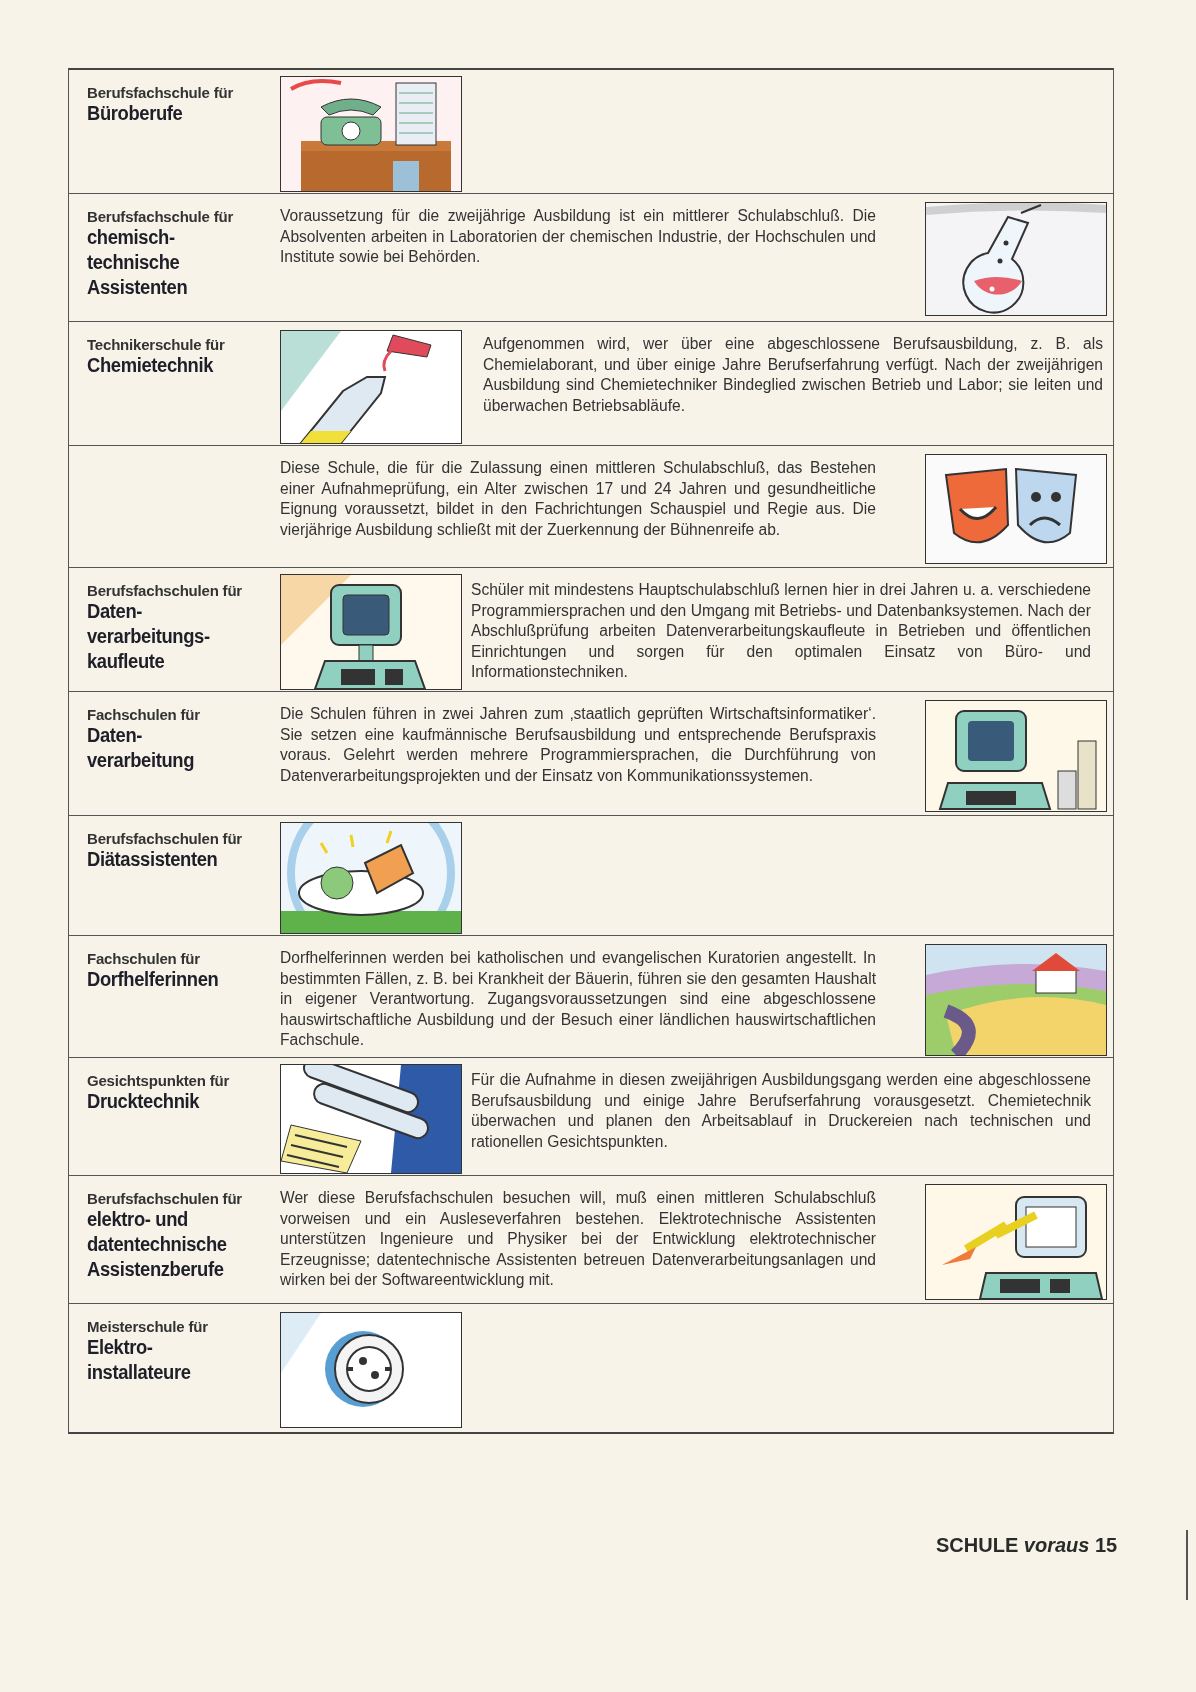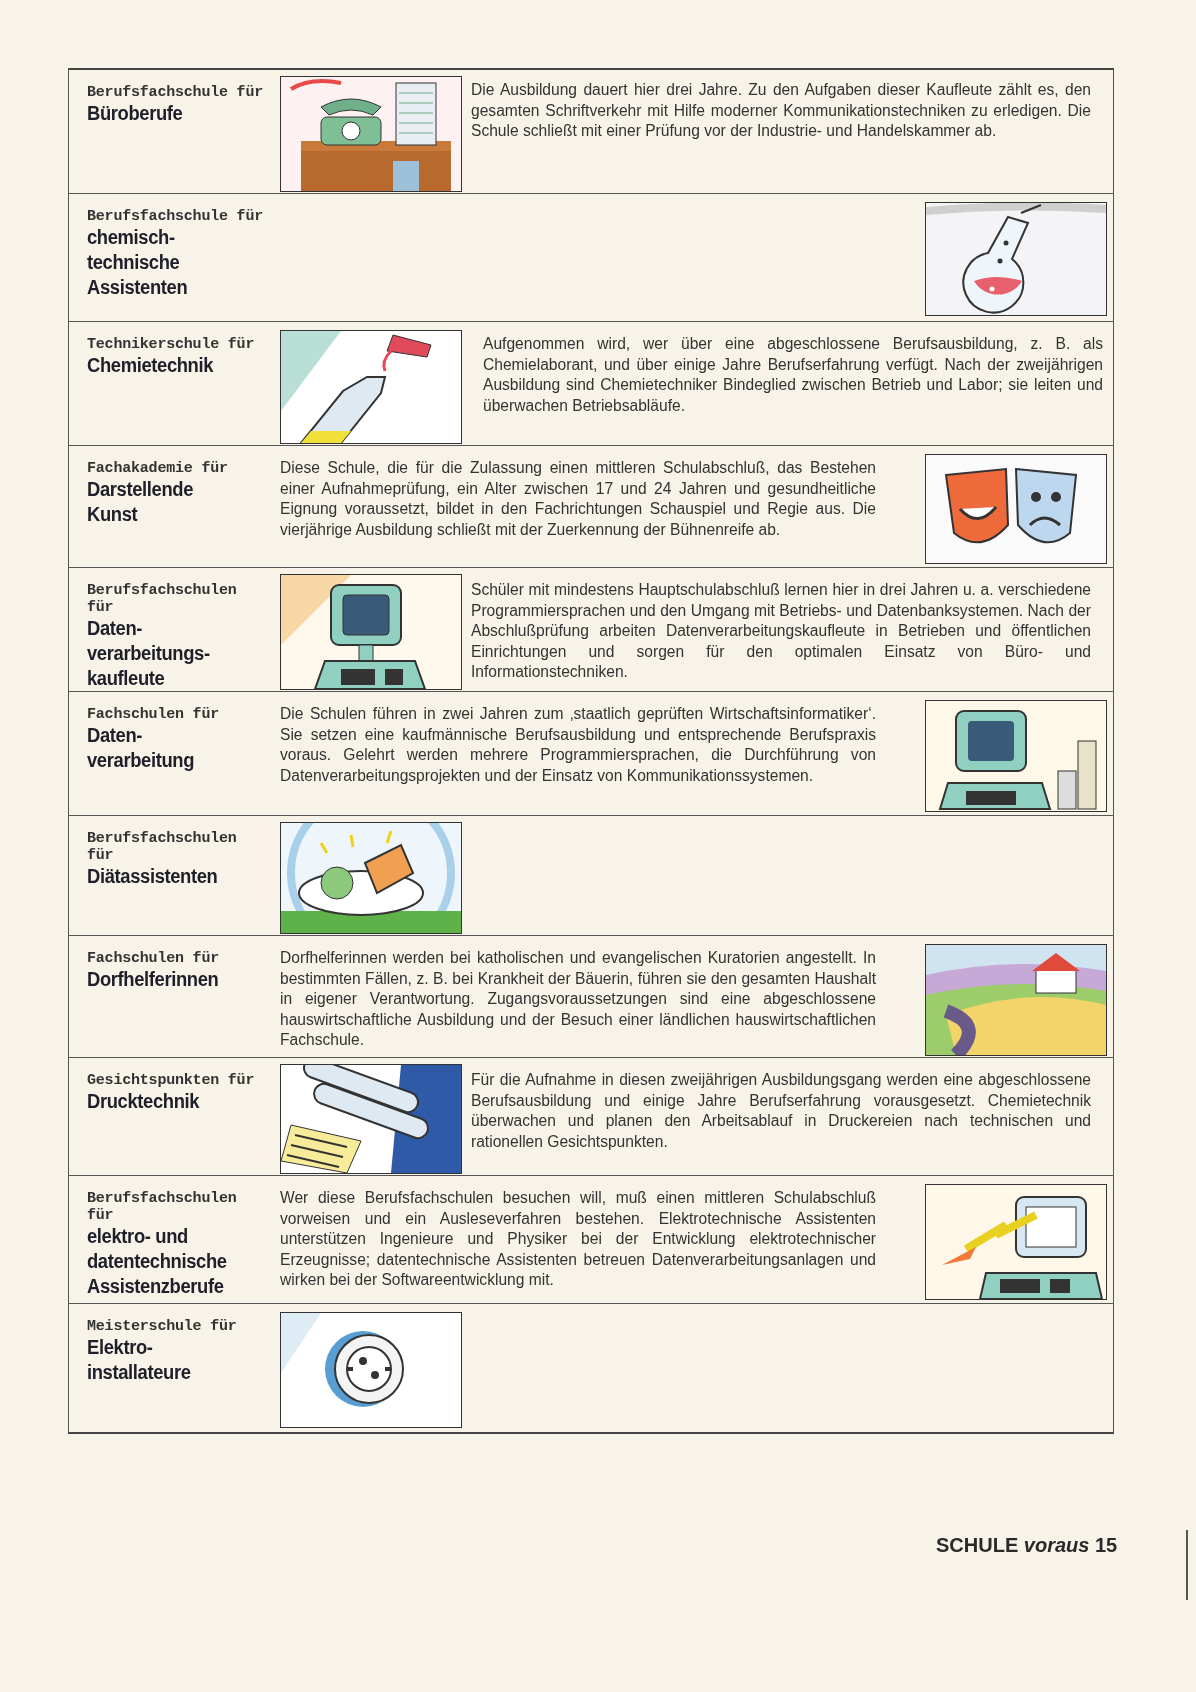--- a/index.html
+++ b/index.html
@@ -18,21 +18,21 @@
   }
   .row {
     position:relative; border-bottom:1.5px solid #555; box-sizing:border-box;
   }
   .row:last-child { border-bottom:none; }
   .label {
     position:absolute; left:18px; top:14px; width:180px;
   }
   .label .pre {
     font-size:15px; font-weight:bold; color:#333; letter-spacing:-0.2px;
-    font-family:Liberation Mono, monospace;
+    font-family:Liberation Sans, sans-serif;
   }
   .label .main {
     font-size:20px; font-weight:bold; color:#1f1f2a; line-height:25px;
     font-family:"Liberation Sans", sans-serif; letter-spacing:-0.4px;
     transform:scaleX(0.92); transform-origin:left; white-space:pre-line;
   }
   .illus {
     position:absolute; border:1.5px solid #333; background:#fff; overflow:hidden;
   }
   .text {
@@ -67,30 +67,30 @@
         <circle cx="70" cy="54" r="9" fill="#fff" stroke="#333"></circle>
         <rect x="115" y="6" width="40" height="62" fill="#e8eef4" stroke="#333"></rect>
         <line x1="118" y1="16" x2="152" y2="16" stroke="#6a8"></line>
         <line x1="118" y1="26" x2="152" y2="26" stroke="#6a8"></line>
         <line x1="118" y1="36" x2="152" y2="36" stroke="#6a8"></line>
         <line x1="118" y1="46" x2="152" y2="46" stroke="#6a8"></line>
         <line x1="118" y1="56" x2="152" y2="56" stroke="#6a8"></line>
         <rect x="112" y="84" width="26" height="30" fill="#9cc0d8"></rect>
       </svg>
     </div>
-    <div class="text" style="left:402px;top:10px;width:620px">Die Ausbildung dauert hier drei Jahre. Zu den Aufgaben dieser Kaufleute zählt es, den gesamten Schriftverkehr mit Hilfe moderner Kommunikationstechniken zu erledigen. Die Schule schließt mit einer Prüfung vor der Industrie- und Handelskammer ab.</div>
   </div>
 
   <div class="row" style="height:128px">
     <div class="label">
       <div class="pre">Berufsfachschule für</div>
       <div class="main">chemisch-
 technische
 Assistenten</div>
     </div>
+    <div class="text" style="left:211px;top:12px;width:596px">Voraussetzung für die zweijährige Ausbildung ist ein mittlerer Schulabschluß. Die Absolventen arbeiten in Laboratorien der chemischen Industrie, der Hochschulen und Institute sowie bei Behörden.</div>
     <div class="illus" style="left:856px;top:8px;width:180px;height:112px">
       <svg width="180" height="112" viewBox="0 0 180 112">
         <rect width="180" height="112" fill="#f4f4f6"></rect>
         <path d="M0 8 Q90 0 180 6" stroke="#999" stroke-width="8" fill="none" opacity="0.4"></path>
         <path d="M95 10 L115 2" stroke="#333" stroke-width="2"></path>
         <path d="M82 14 L102 20 L86 56 A30 30 0 1 1 62 50 Z" fill="#eef6fb" stroke="#333" stroke-width="2"></path>
         <path d="M48 78 Q70 70 96 78 A28 28 0 0 1 48 78 Z" fill="#e8606c"></path>
         <circle cx="80" cy="40" r="2.5" fill="#333"></circle>
         <circle cx="74" cy="58" r="2.5" fill="#333"></circle>
         <circle cx="66" cy="86" r="2.5" fill="#fff"></circle>
@@ -110,25 +110,20 @@
         <path d="M112 4 L150 14 L146 26 L106 20 Z" fill="#e04a5a" stroke="#333"></path>
         <path d="M110 20 Q100 30 104 40" stroke="#e04a5a" stroke-width="3" fill="none"></path>
         <path d="M86 46 L104 46 L100 62 L60 112 L20 112 L62 60 Z" fill="#dfe9f2" stroke="#333" stroke-width="2"></path>
         <path d="M30 100 L70 100 L60 112 L20 112 Z" fill="#f2e03a"></path>
       </svg>
     </div>
     <div class="text" style="left:414px;top:12px;width:620px">Aufgenommen wird, wer über eine abgeschlossene Berufsausbildung, z. B. als Chemielaborant, und über einige Jahre Berufserfahrung verfügt. Nach der zweijährigen Ausbildung sind Chemietechniker Bindeglied zwischen Betrieb und Labor; sie leiten und überwachen Betriebsabläufe.</div>
   </div>
 
   <div class="row" style="height:122px">
-    <div class="label">
-      <div class="pre">Fachakademie für</div>
-      <div class="main">Darstellende
-Kunst</div>
-    </div>
     <div class="text" style="left:211px;top:12px;width:596px">Diese Schule, die für die Zulassung einen mittleren Schulabschluß, das Bestehen einer Aufnahmeprüfung, ein Alter zwischen 17 und 24 Jahren und gesundheitliche Eignung voraussetzt, bildet in den Fachrichtungen Schauspiel und Regie aus. Die vierjährige Ausbildung schließt mit der Zuerkennung der Bühnenreife ab.</div>
     <div class="illus" style="left:856px;top:8px;width:180px;height:108px">
       <svg width="180" height="108" viewBox="0 0 180 108">
         <rect width="180" height="108" fill="#fafafa"></rect>
         <path d="M20 20 L80 14 L82 70 Q55 100 28 78 Z" fill="#ef6a3a" stroke="#333" stroke-width="2"></path>
         <path d="M34 54 Q52 74 70 52" stroke="#333" stroke-width="3" fill="#fff"></path>
         <path d="M90 14 L150 20 L144 78 Q118 100 92 70 Z" fill="#bcd7ee" stroke="#333" stroke-width="2"></path>
         <path d="M104 70 Q118 56 134 70" stroke="#333" stroke-width="3" fill="none"></path>
         <circle cx="110" cy="42" r="5" fill="#333"></circle>
         <circle cx="130" cy="42" r="5" fill="#333"></circle>

